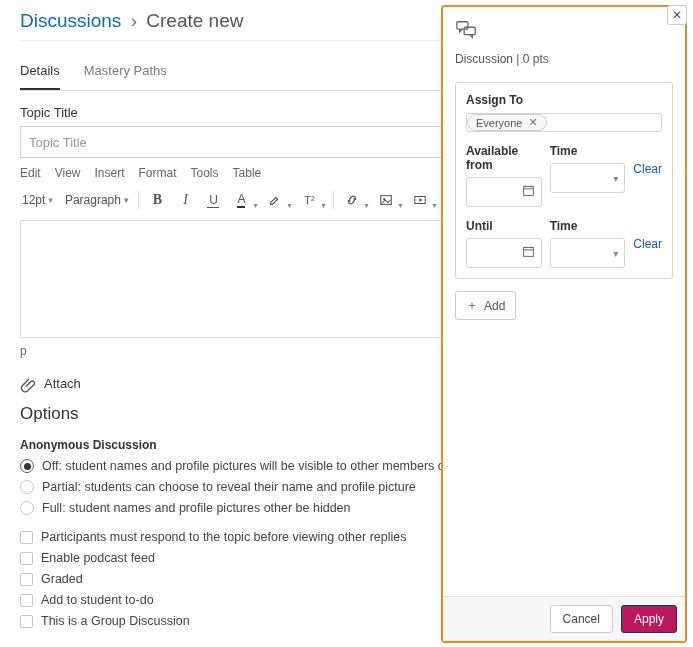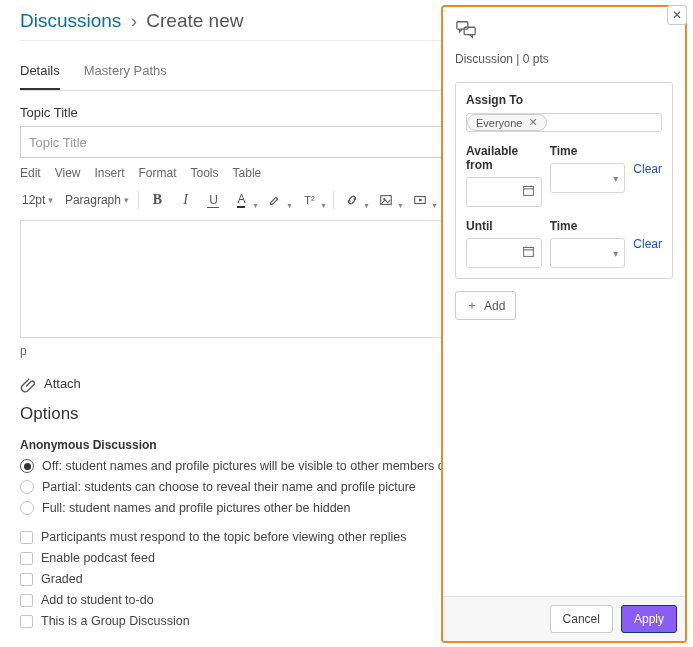--- a/index.html
+++ b/index.html
@@ -313,21 +313,21 @@
     display: inline-flex;
     align-items: center;
   }
   .btn-secondary {
     border: 1px solid #ccc;
     background: #fff;
     color: #444;
   }
   .btn-primary {
     border: 1px solid #0b3b63;
-    background: #8b5cf6;
+    background: #be185d;
     color: #fff;
   }
 </style>
 </head>
 <body>
 
 <div class="page">
   <div class="breadcrumb">
     <a href="#">Discussions</a>
     <span class="sep">›</span>

